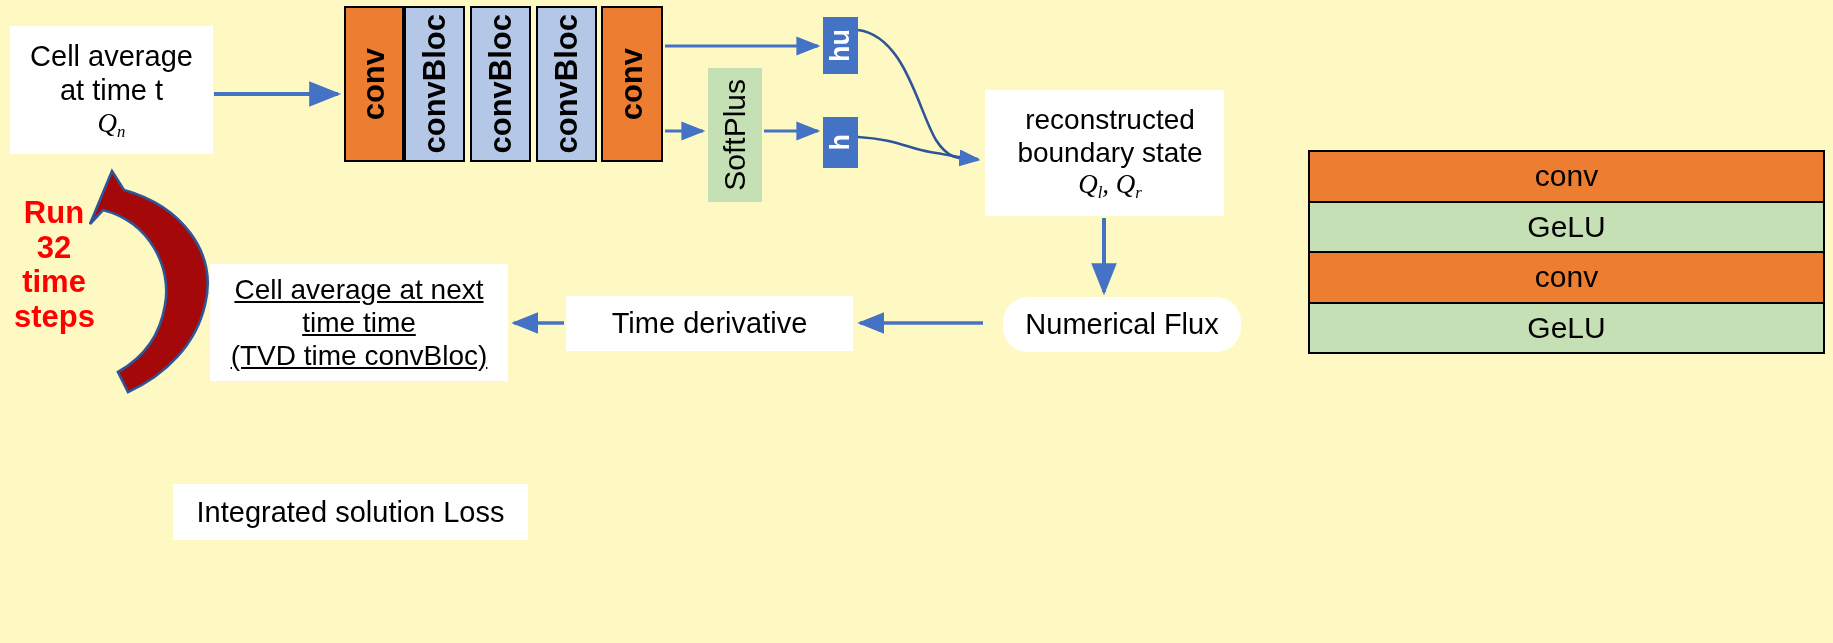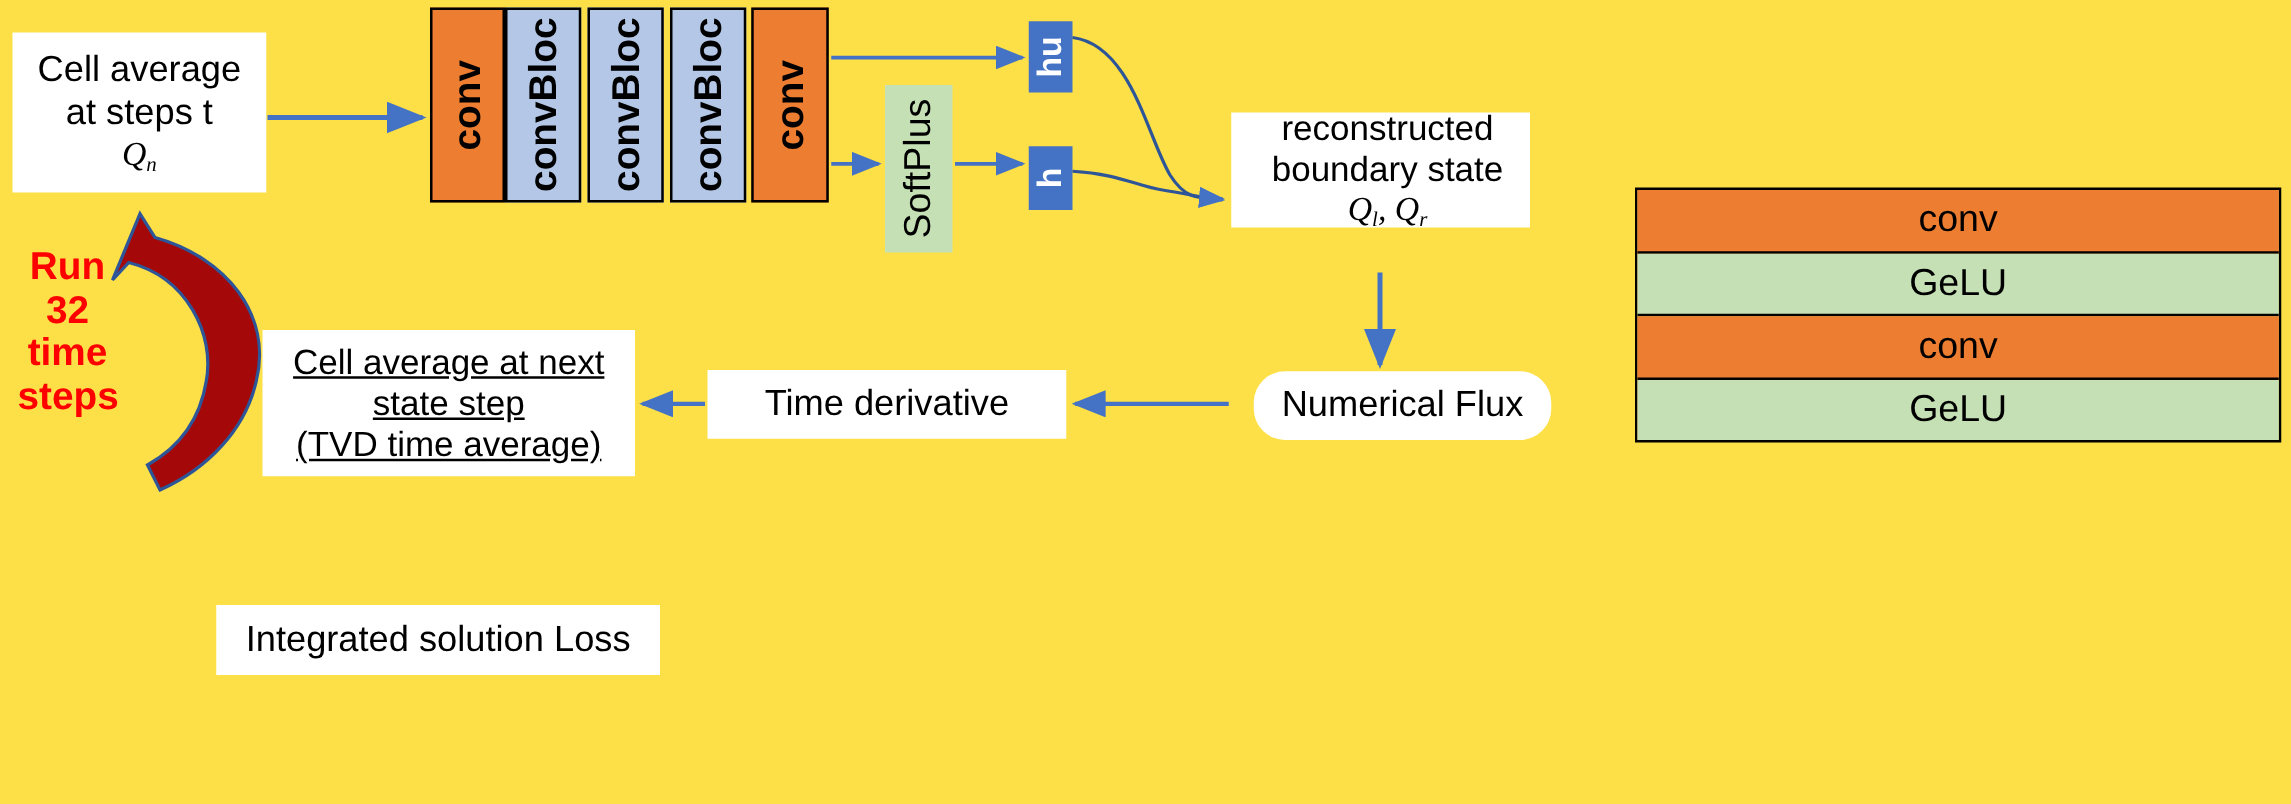--- a/index.html
+++ b/index.html
@@ -4,21 +4,21 @@
 <style>
   html, body {
     margin: 0;
     padding: 0;
     background: #000000;
   }
   #canvas {
     position: relative;
     width: 1833px;
     height: 643px;
-    background: #fde047;
+    background: #fef9c3;
     font-family: "Liberation Sans", sans-serif;
     overflow: hidden;
   }
   .box {
     position: absolute;
     background: #ffffff;
     color: #000000;
     display: flex;
     flex-direction: column;
     align-items: center;
@@ -104,21 +104,21 @@
     pointer-events: none;
   }
 </style>
 </head>
 <body>
 
 <div id="canvas">
 
   <div class="box" style="left:10px; top:26px; width:203px; height:128px; font-size:29px;">
     <span class="ln">Cell average</span>
-    <span class="ln">at steps t</span>
+    <span class="ln">at time t</span>
     <span class="ln math"><span>Q</span><sub>n</sub></span>
   </div>
 
   <div class="vblock orange" style="left:344px; top:6px; width:60px; height:156px;">
     <span class="vtext">conv</span>
   </div>
   <div class="vblock bluegrey" style="left:404px; top:6px; width:61px; height:156px;">
     <span class="vtext">convBloc</span>
   </div>
   <div class="vblock bluegrey" style="left:470px; top:6px; width:61px; height:156px;">
@@ -135,38 +135,38 @@
     <span class="vtext">SoftPlus</span>
   </div>
 
   <div class="vblock bluebox" style="left:823px; top:17px; width:35px; height:57px; border:none;">
     <span class="vtext">hu</span>
   </div>
   <div class="vblock bluebox" style="left:823px; top:117px; width:35px; height:51px; border:none;">
     <span class="vtext">h</span>
   </div>
 
-  <div class="box" style="left:985px; top:90px; width:239px; height:92px; font-size:28px;padding-left:11px;">
+  <div class="box" style="left:985px; top:90px; width:239px; height:126px; font-size:28px;padding-left:11px;">
     <span class="ln">reconstructed</span>
     <span class="ln">boundary state</span>
     <span class="ln math"><span>Q</span><sub>l</sub><span>,</span>&nbsp;<span>Q</span><sub>r</sub></span>
   </div>
 
   <div class="box" style="left:1003px; top:297px; width:238px; height:55px; font-size:29px;border-radius:25px;">
     <span class="ln">Numerical Flux</span>
   </div>
 
   <div class="box" style="left:566px; top:296px; width:287px; height:55px; font-size:29px;">
     <span class="ln">Time derivative</span>
   </div>
 
   <div class="box" style="left:210px; top:264px; width:298px; height:117px; font-size:28px;text-decoration:underline;">
     <span class="ln">Cell average at next</span>
-    <span class="ln">state step</span>
-    <span class="ln">(TVD time average)</span>
+    <span class="ln">time time</span>
+    <span class="ln">(TVD time convBloc)</span>
   </div>
 
   <div class="box" style="left:173px; top:484px; width:355px; height:56px; font-size:29px;">
     <span class="ln">Integrated solution Loss</span>
   </div>
 
   <div class="run-label" style="left:14px; top:196px; width:80px;">Run
 32
 time
 steps</div>

